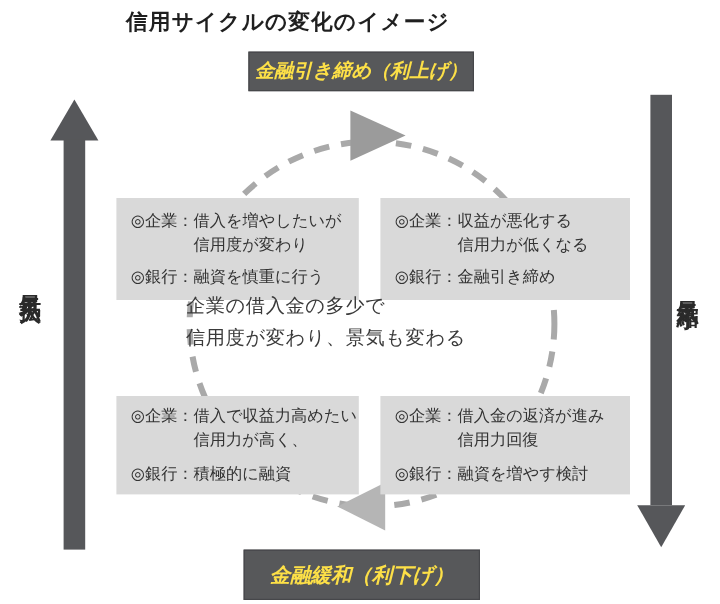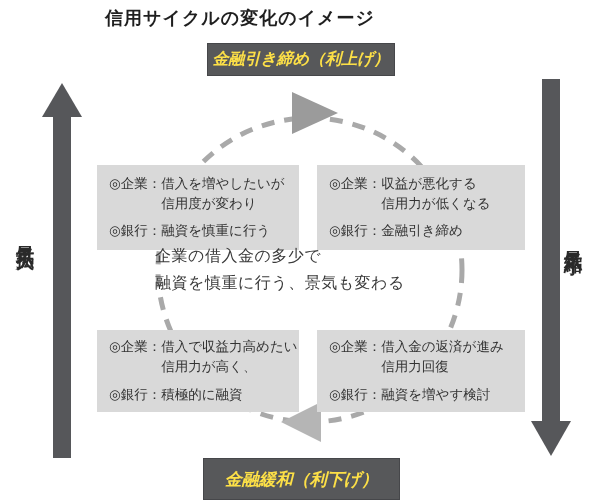--- a/index.html
+++ b/index.html
@@ -136,16 +136,16 @@
     <div class="qitem">
       <span class="qlabel">◎銀行：</span>
       <span class="qlines">
         <span>融資を増やす検討</span>
       </span>
     </div>
   </div>
 
   <div class="center-note">
     <div>企業の借入金の多少で</div>
-    <div>融資を慎重に行う、景気も変わる</div>
+    <div>信用度が変わり、景気も変わる</div>
   </div>
 
 </div>
 
 </body></html>

